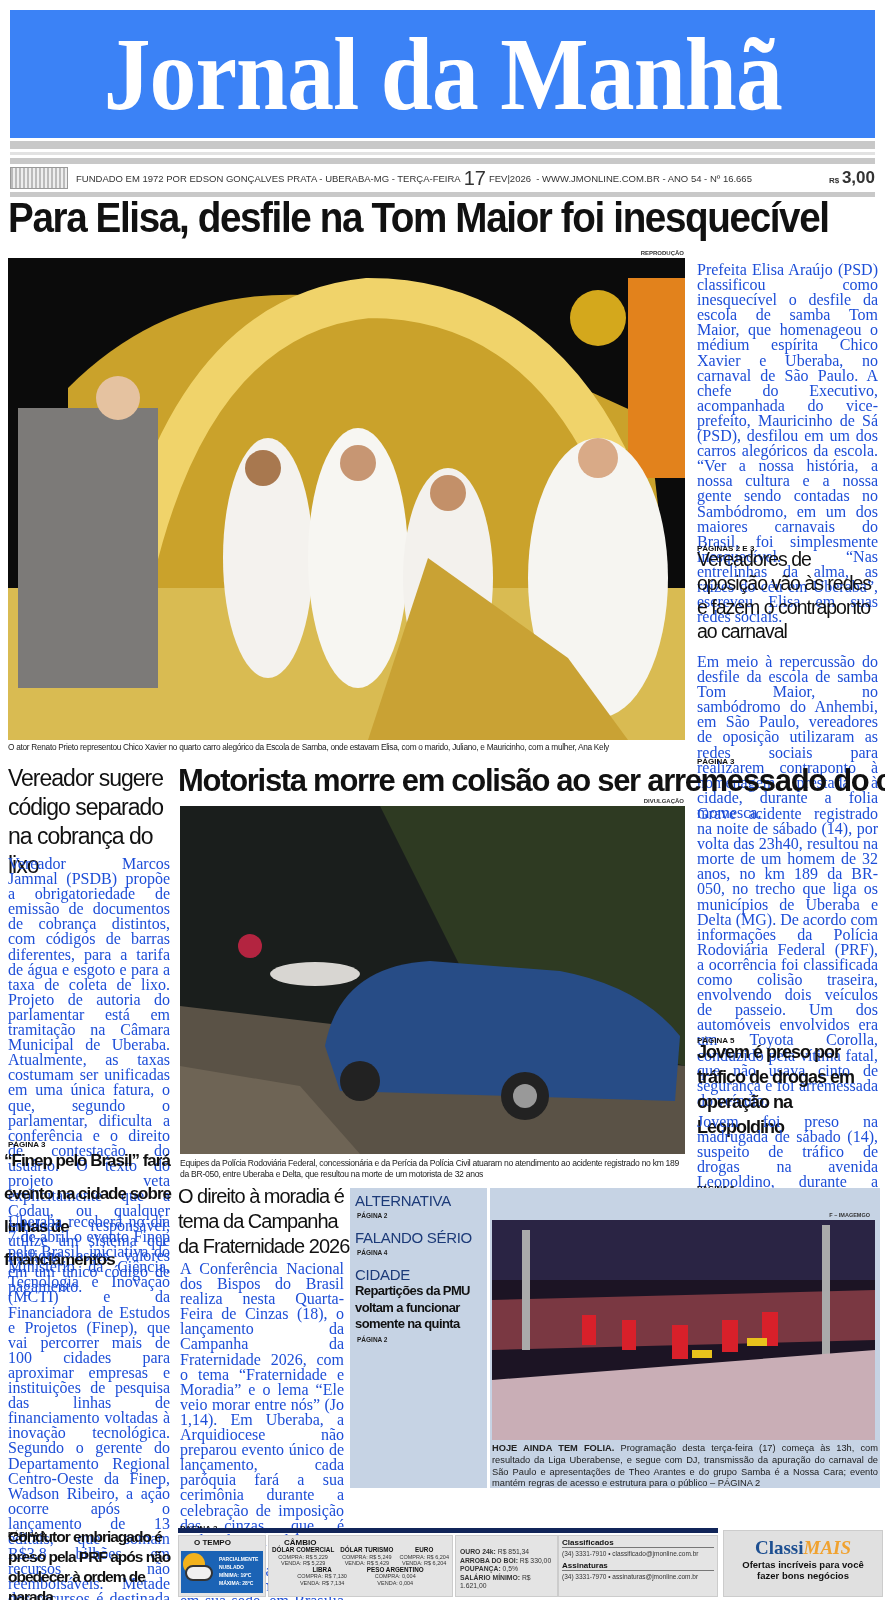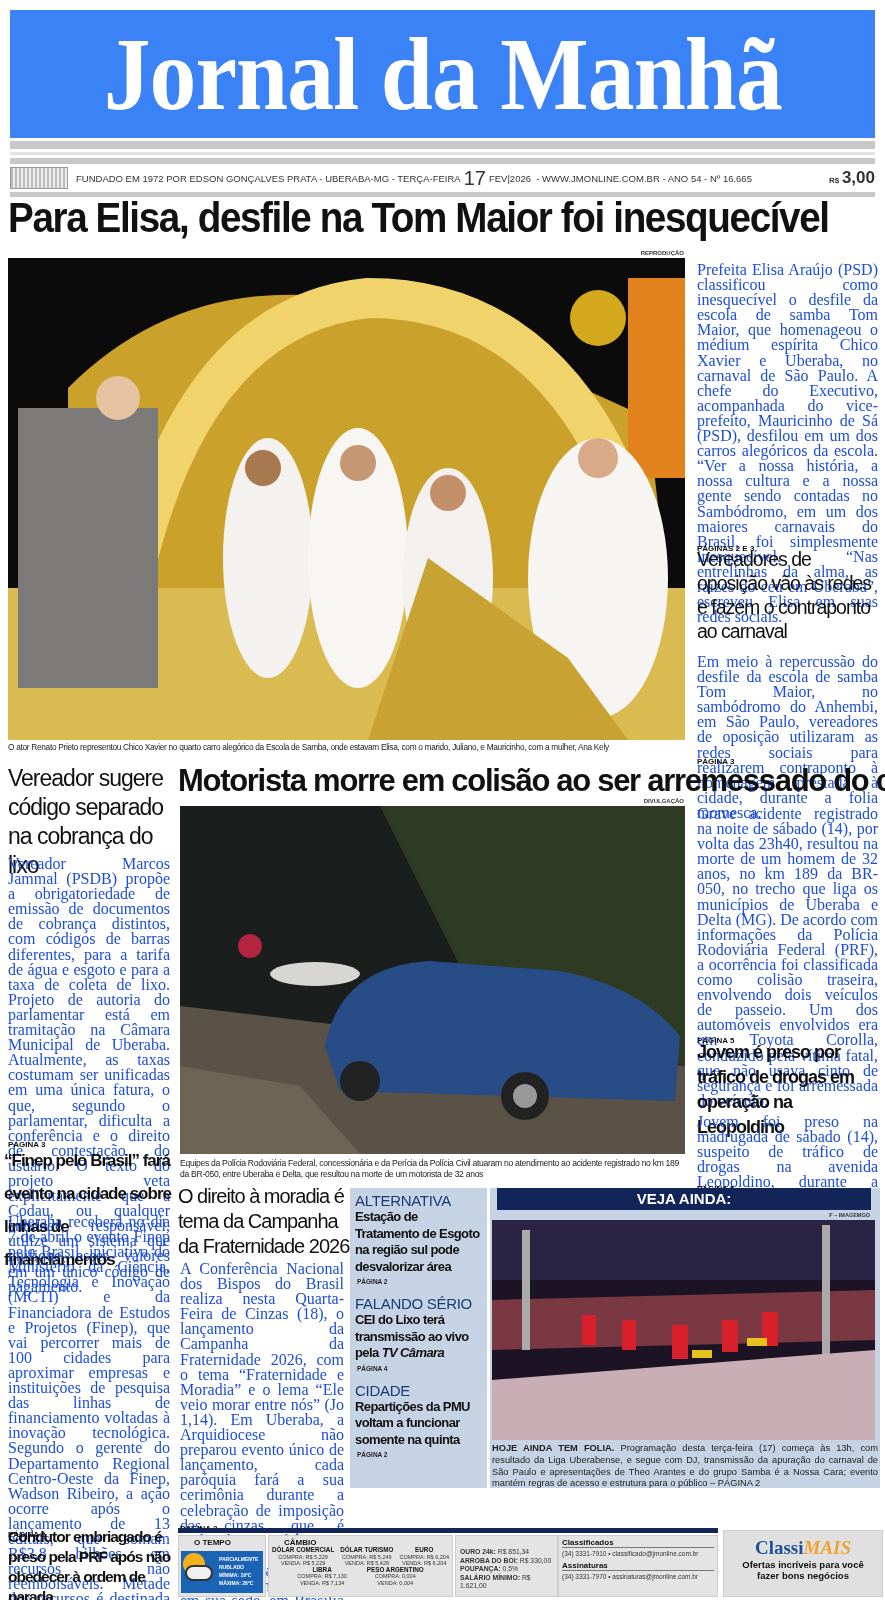--- a/index.html
+++ b/index.html
@@ -123,38 +123,35 @@
 <div class="abs pag" style="left:697px;top:1168px">PÁGINA 5</div>
 
 <div class="abs h-cond" style="left:178px;top:1184px;width:172px;font-size:20px;line-height:25px">O direito à moradia é tema da Campanha da Fraternidade 2026</div>
 <div class="abs body-text" style="left:180px;top:1261px;width:164px">A Conferência Nacional dos Bispos do Brasil realiza nesta Quarta-Feira de Cinzas (18), o lançamento da Campanha da Fraternidade 2026, com o tema “Fraternidade e Moradia” e o lema “Ele veio morar entre nós” (Jo 1,14). Em Uberaba, a Arquidiocese não preparou evento único de lançamento, cada paróquia fará a sua cerimônia durante a celebração de imposição das cinzas, que é realizada na data que marca o início da Quaresma. Já a CNBB fará o lançamento oficial em sua sede, em Brasília (DF).</div>
 <div class="abs pag" style="left:180px;top:1508px">PÁGINA 3</div>
 
 <div class="abs sidebox">
   <div style="padding:4px 5px">
     <div>
       <div class="sb-sec">ALTERNATIVA</div>
-      <div class="sb-title">Estação de Tratamento de Esgoto na região sul pode desvalorizar área</div>
       <div class="sb-pag">PÁGINA 2</div>
     </div>
     <div>
       <div class="sb-sec">FALANDO SÉRIO</div>
-      <div class="sb-title"><span>CEI do Lixo terá transmissão ao vivo pela </span><i>TV Câmara</i></div>
       <div class="sb-pag">PÁGINA 4</div>
     </div>
     <div>
       <div class="sb-sec">CIDADE</div>
       <div class="sb-title">Repartições da PMU voltam a funcionar somente na quinta</div>
       <div class="sb-pag">PÁGINA 2</div>
     </div>
   </div>
 </div>
 
 <div class="abs veja">
-  <div class="veja-bar">VEJA AINDA:</div>
   <div class="credit" style="position:absolute;right:10px;top:24px;font-size:5.5px">F – IMAGEMGO</div>
   <div class="photo" style="position:absolute;left:2px;top:32px;width:383px;height:220px">
     <svg width="383" height="220" viewBox="0 0 383 220">
       <rect width="383" height="220" fill="#1c1424"></rect>
       <rect x="0" y="0" width="383" height="60" fill="#2a2444"></rect>
       <path d="M0 80 L383 70 L383 120 L0 130 Z" fill="#7a3842"></path>
       <rect x="30" y="10" width="8" height="120" fill="#aaa"></rect>
       <rect x="330" y="5" width="8" height="130" fill="#aaa"></rect>
       <path d="M0 160 L383 130 L383 220 L0 220 Z" fill="#c9aeb6"></path>
       <g fill="#d8202a">

